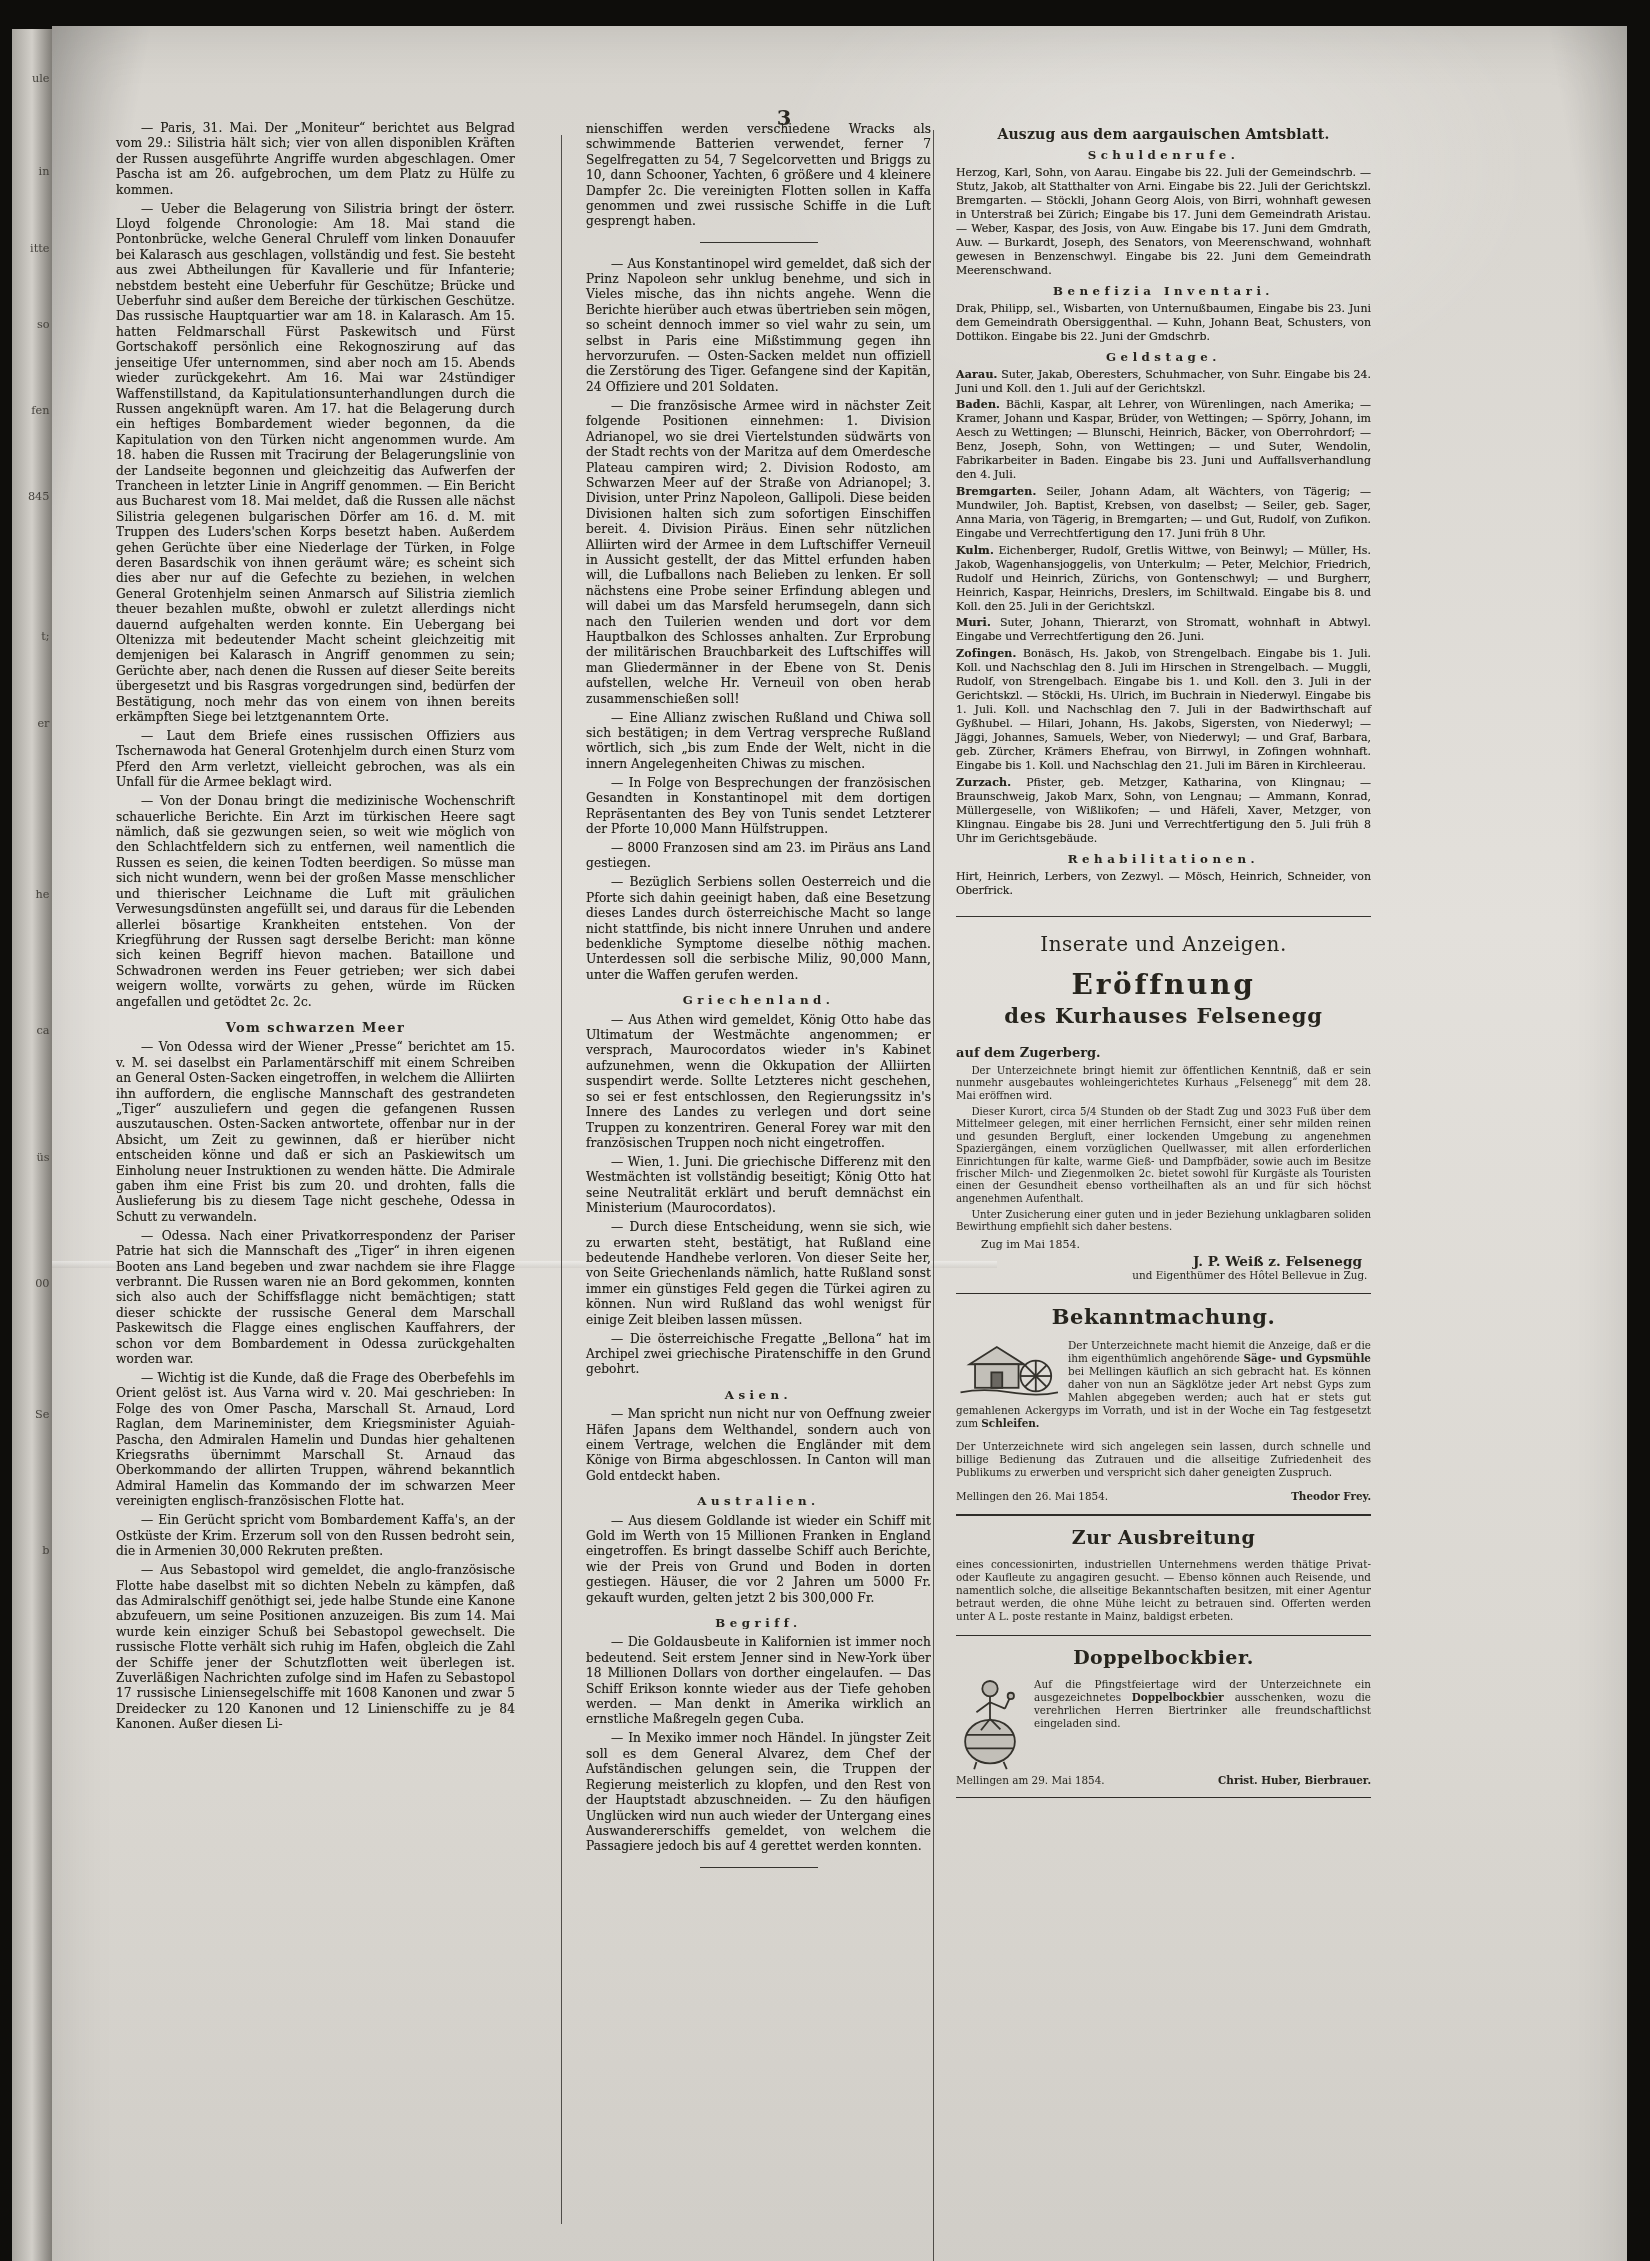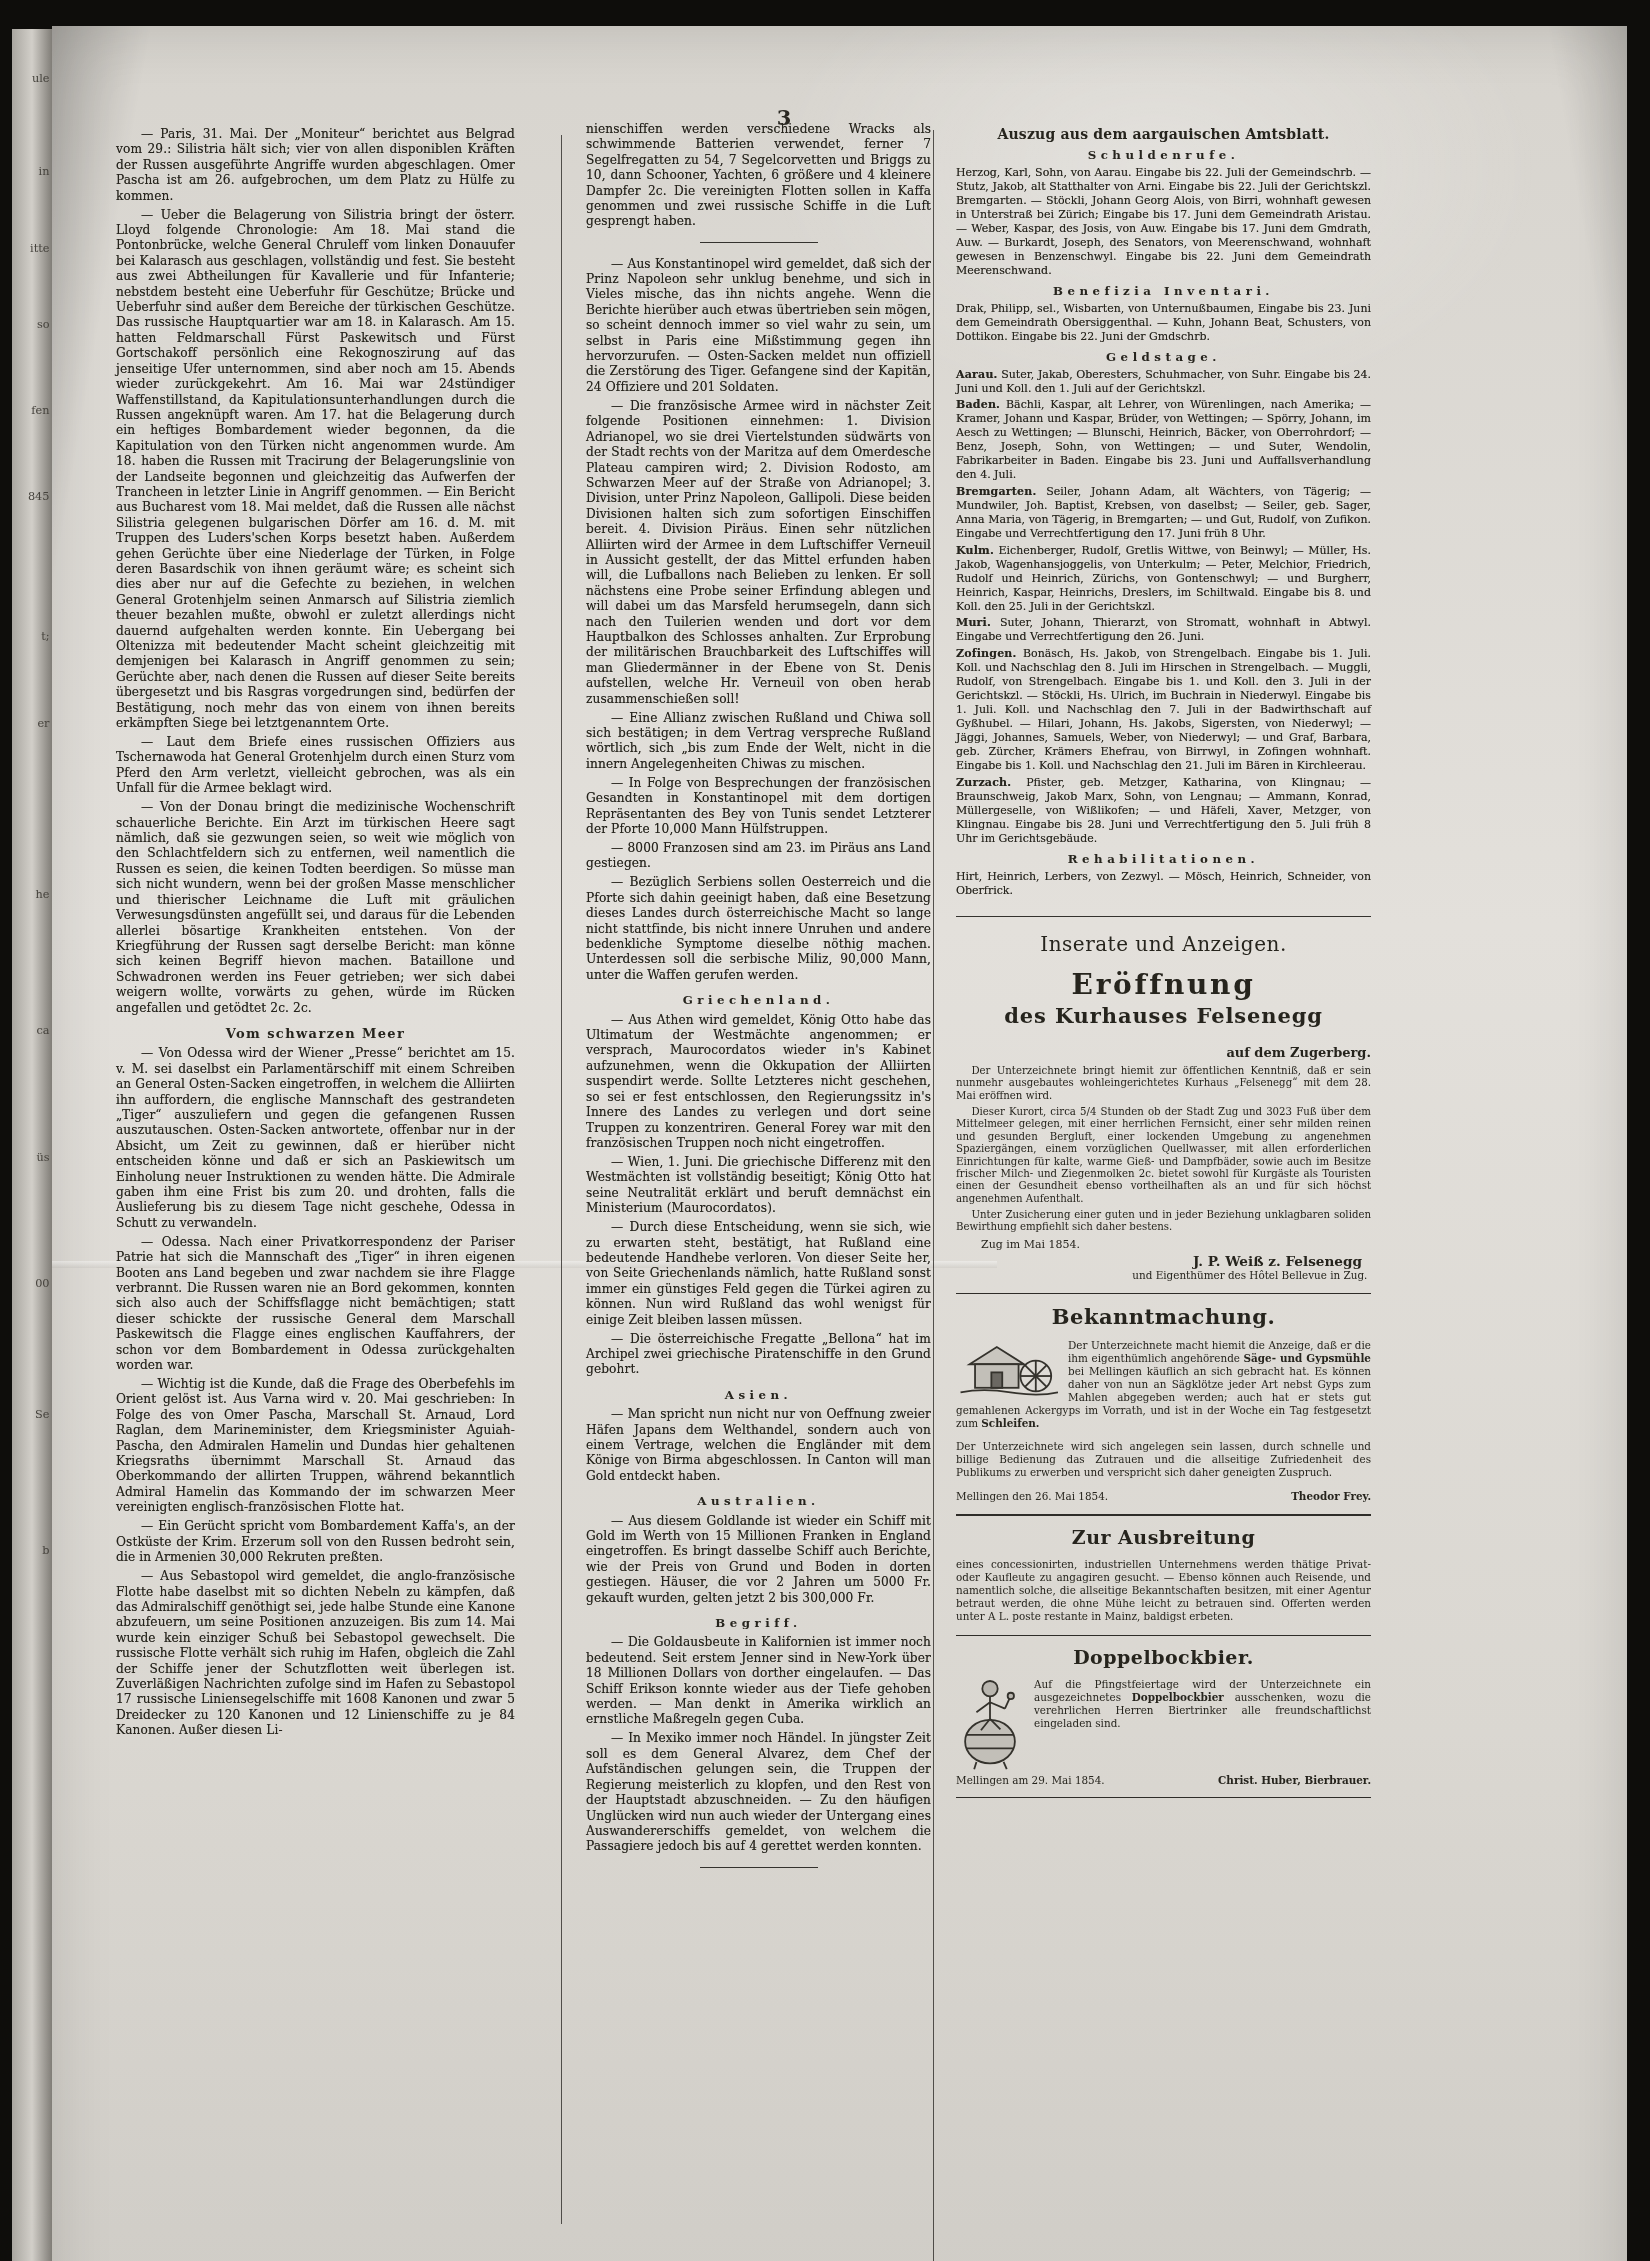--- a/index.html
+++ b/index.html
@@ -22,21 +22,21 @@
            linear-gradient(260deg, rgba(0,0,0,.14), rgba(0,0,0,0) 4%),
            linear-gradient(180deg,#d7d4ce,#e3e0db 38%,#dad7d1 72%,#cecbc5);
          box-shadow:inset 0 0 63px rgba(0,0,0,.14);}
   .crease{position:absolute;left:0;top:1235px;width:60%;height:7.2px;
           background:linear-gradient(180deg,rgba(255,255,255,.55),rgba(0,0,0,.07));opacity:.7;}
 
   .pageno{position:absolute;left:696px;top:79px;width:72px;text-align:center;
           font-size:21px;font-weight:bold;color:#2a2822;}
 
   .col{position:absolute;text-align:justify;}
-  .col1{left:64px;top:101px;width:399px;}
+  .col1{left:64px;top:95px;width:399px;}
   .col2{left:534px;top:96px;width:345px;}
   .col3{left:904px;top:100px;width:415px;}
   .vrule{position:absolute;width:1.4px;background:rgba(50,48,44,.82);}
   .v1{left:509px;top:109px;height:2089px;}
   .v2{left:881px;top:104px;height:2189px;}
 
   .news{font-size:12.2px;line-height:15.4px;margin:0 0 3.6px;text-indent:25px;
         letter-spacing:0.1px;text-shadow:0 0 0.2px rgba(40,38,30,.55);hyphens:auto;}
   .cont{text-indent:0;}
   .subhead{font-size:13px;font-weight:bold;text-align:center;letter-spacing:1.4px;
@@ -49,21 +49,21 @@
   .amts{font-size:11px;line-height:14px;margin:0 0 2.7px;text-shadow:0 0 0.2px rgba(40,38,30,.5);hyphens:auto;}
   .amts b{letter-spacing:0.2px;}
 
   .inseratetitle{font-size:20px;font-weight:normal;text-align:center;margin:15.4px 0 11.8px;letter-spacing:0.5px;}
   .toprule{border:none;border-top:1.4px solid #34322e;margin:18px 0 0;}
   .adrule{border:none;border-top:1.8px solid #2e2c28;margin:11.8px 0 10px;}
   .adrule.heavy{border-top:2.7px double #2e2c28;}
 
   .ad-l1{font-size:28px;font-weight:bold;text-align:center;letter-spacing:2.7px;margin:2.7px 0 1.8px;}
   .ad-l2{font-size:21px;font-weight:bold;text-align:center;letter-spacing:0.9px;margin:0 0 17px;}
-  .ad-l3{font-size:13px;font-weight:bold;text-align:right;margin:0 0 5.4px;}
+  .ad-l3{font-size:13px;font-weight:bold;text-align:left;margin:0 0 5.4px;}
   .fine{font-size:10.2px;line-height:12.4px;margin:0 0 3.6px;text-indent:15.4px;hyphens:auto;}
   .dateline{font-size:11px;margin:4.5px 0 1.8px;text-indent:25px;}
   .sig1{font-size:13.6px;font-weight:bold;text-align:right;margin:0.9px 9px 0 0;}
   .sig2{font-size:10.4px;text-align:right;margin:0 3.6px 0 0;}
 
   .adtitle{font-size:21px;font-weight:bold;text-align:center;margin:0.9px 0 6.3px;letter-spacing:0.5px;}
   .adtitle.mid{font-size:19px;}
   .adicon{float:left;margin:1.8px 10px 2.7px 0;}
   .adbody{font-size:10.4px;line-height:13px;}
   .adfoot{display:flex;justify-content:space-between;font-size:10.4px;margin-top:4.5px;clear:both;}

